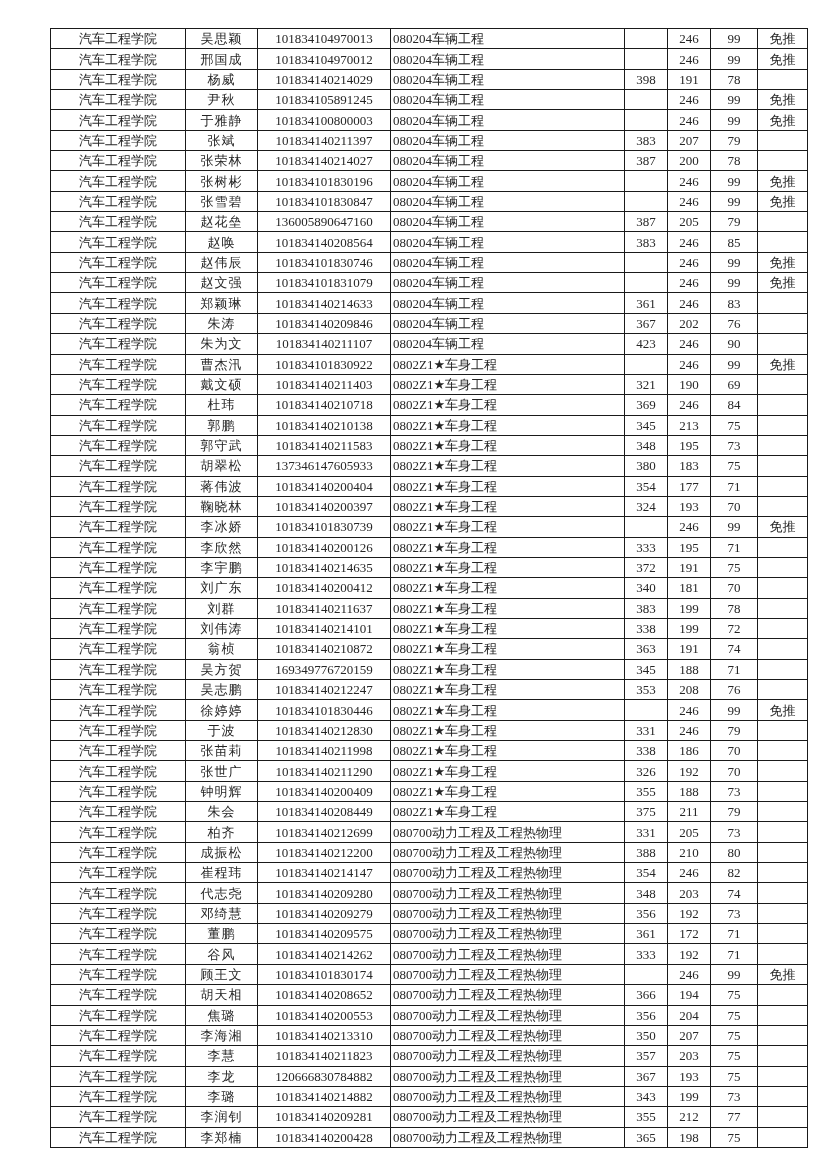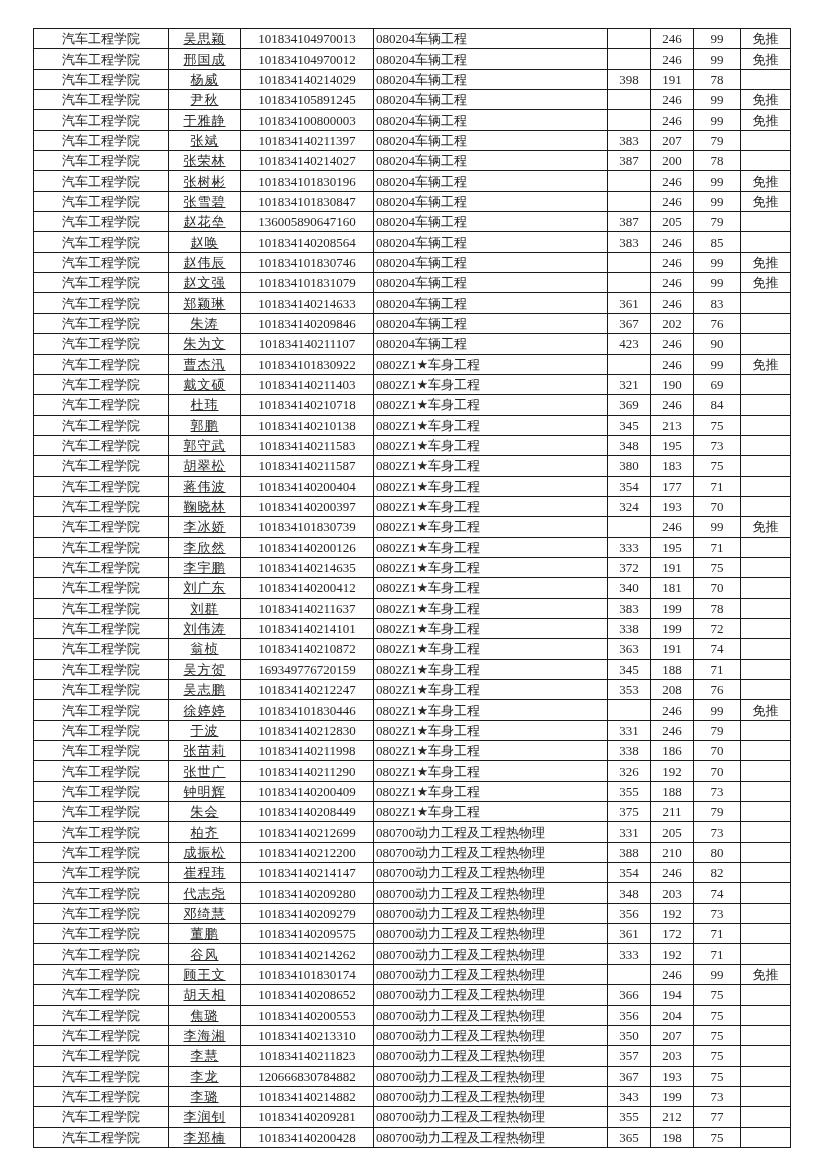--- a/index.html
+++ b/index.html
@@ -10,21 +10,21 @@
   .page {
     position: relative;
     width: 827px;
     height: 1169px;
     background: #ffffff;
     overflow: hidden;
     font-family: "Liberation Serif", "DejaVu Serif", serif;
   }
   table.admission-table {
     position: absolute;
-    left: 33px;
+    left: 50px;
     top: 28px;
     width: 757px;
     border-collapse: collapse;
     table-layout: fixed;
   }
   table.admission-table td {
     border: 1px solid #1a1a1a;
     font-size: 13px;
     line-height: 1;
     color: #262626;
@@ -35,21 +35,20 @@
     overflow: hidden;
     white-space: nowrap;
   }
   table.admission-table td.cell-major {
     text-align: left;
     padding-left: 2px;
     margin-top: 24px;
   }
   table.admission-table td.cell-name {
     letter-spacing: 1px;
-    text-decoration: underline;
   }
 </style>
 </head>
 <body>
 
 <div class="page">
   <table class="admission-table">
     <colgroup>
       <col style="width:135px">
       <col style="width:72px">
@@ -267,21 +266,21 @@
     <td class="cell-id">101834140211583</td>
     <td class="cell-major">0802Z1★车身工程</td>
     <td class="cell-score">348</td>
     <td class="cell-score">195</td>
     <td class="cell-score">73</td>
     <td class="cell-note"></td>
   </tr>
         <tr>
     <td class="cell-college">汽车工程学院</td>
     <td class="cell-name">胡翠松</td>
-    <td class="cell-id">101834140211587</td>
+    <td class="cell-id">137346147605933</td>
     <td class="cell-major">0802Z1★车身工程</td>
     <td class="cell-score">380</td>
     <td class="cell-score">183</td>
     <td class="cell-score">75</td>
     <td class="cell-note"></td>
   </tr>
         <tr>
     <td class="cell-college">汽车工程学院</td>
     <td class="cell-name">蒋伟波</td>
     <td class="cell-id">101834140200404</td>

